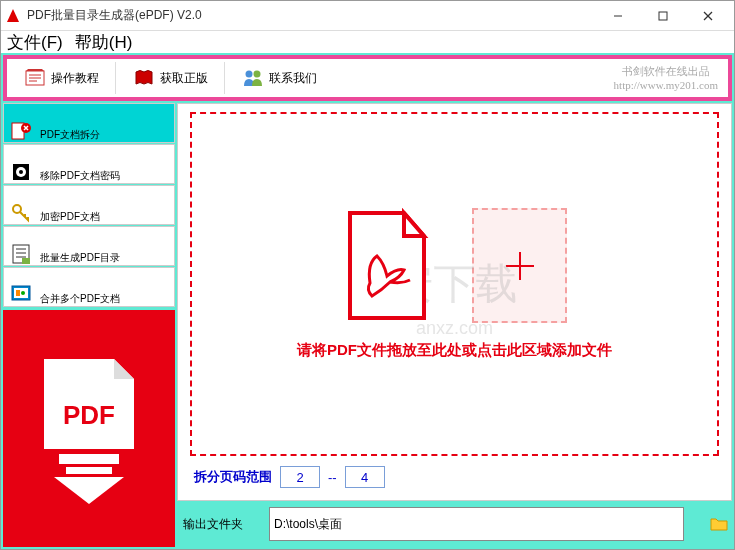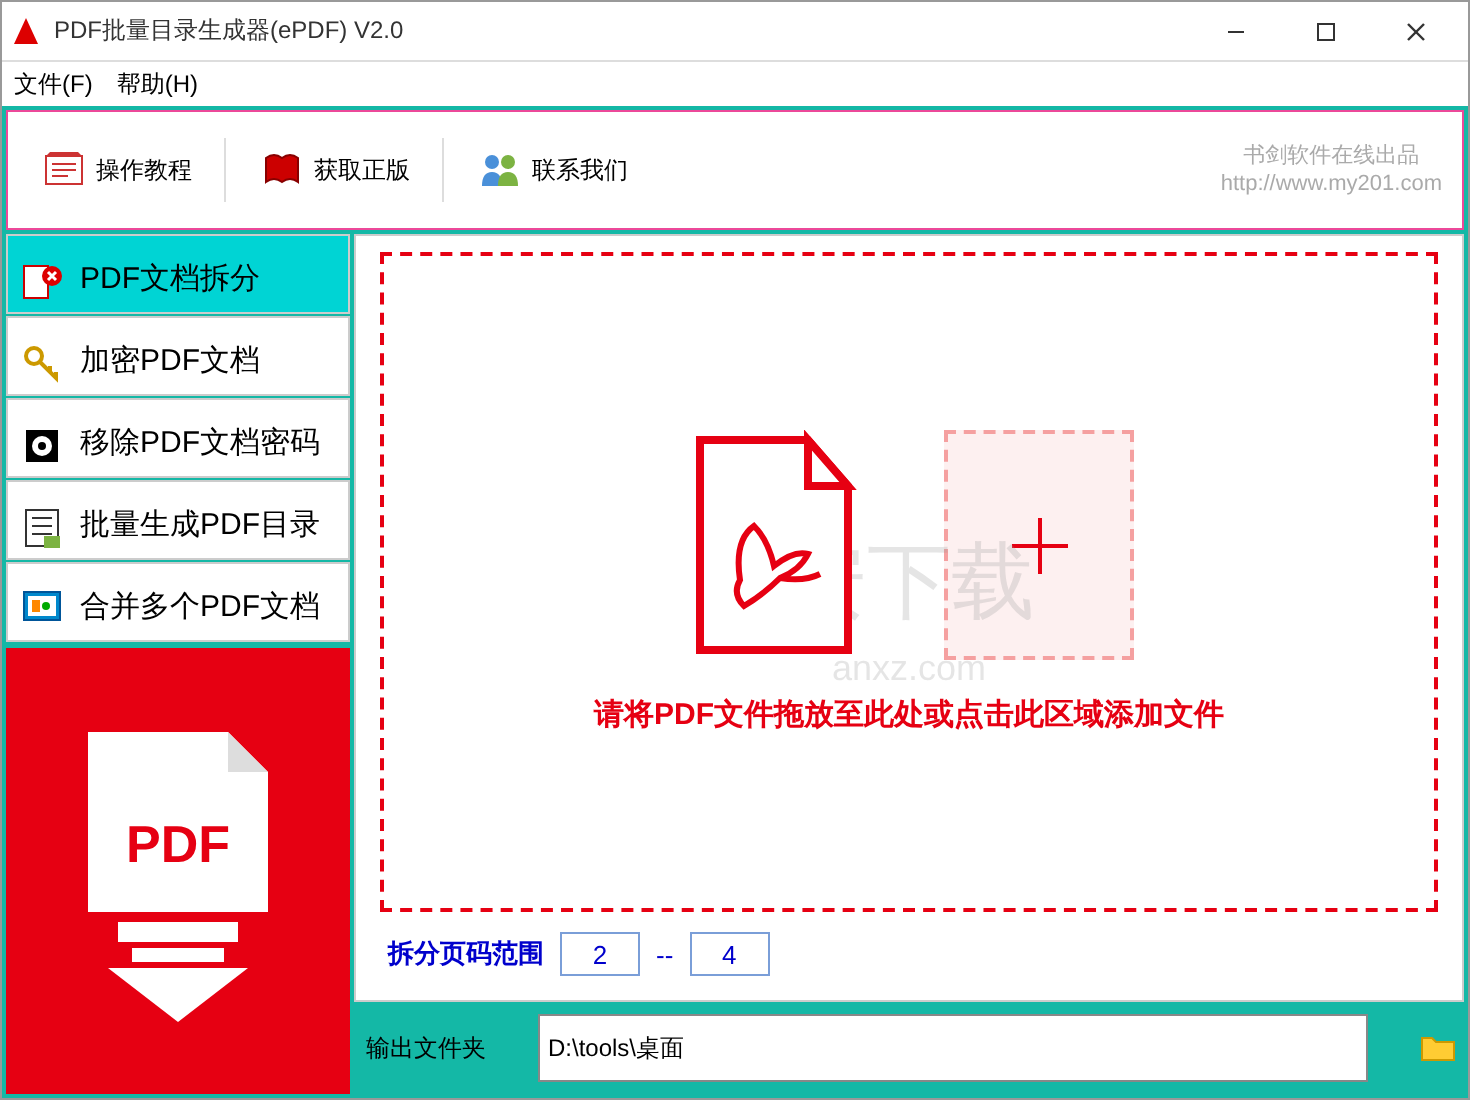--- a/index.html
+++ b/index.html
@@ -1,31 +1,31 @@
 <!DOCTYPE html>
 <html><head>
 <meta charset="utf-8">
 <style>
 * { box-sizing: border-box; margin: 0; padding: 0; }
 body { font-family: "Microsoft YaHei", SimSun, Arial, sans-serif; font-size: 12px; background: #fff; }
-.window { width: 735px; height: 550px; border: 1px solid #999; display: flex; flex-direction: column; background: #14b8a6; }
+.window { width: 735px; height: 550px; border: 1px solid #999; display: flex; flex-direction: column; background: #5eead4; }
 .titlebar { height: 30px; background: #fff; display: flex; align-items: center; padding: 0 4px; border-bottom: 1px solid #ddd; }
 .titlebar .app-icon { width: 16px; height: 16px; margin-right: 6px; }
 .titlebar .title { flex: 1; font-size: 12px; color: #333; }
 .window-controls { display: flex; }
 .window-controls div { width: 45px; height: 28px; display: flex; align-items: center; justify-content: center; cursor: pointer; }
-.menubar { height: 22px; background: #fff; display: flex; align-items: center; padding: 0 6px; gap: 12px; font-size: 12px; }
+.menubar { height: 22px; background: #fff; display: flex; align-items: center; padding: 0 6px; gap: 12px; font-size: 17px; }
 .menubar span { cursor: pointer; }
-.toolbar { height: 60px; background: #fff; border: 1px solid #ec4899; margin: 2px; display: flex; align-items: center; padding: 0 8px; gap: 4px; position: relative; }
+.toolbar { height: 46px; background: #fff; border: 4px solid #ec4899; margin: 2px; display: flex; align-items: center; padding: 0 8px; gap: 4px; position: relative; font-family: Liberation Serif, serif; }
 .toolbar-btn { display: flex; align-items: center; gap: 4px; padding: 4px 8px; cursor: pointer; }
 .toolbar-sep { width: 1px; height: 32px; background: #ddd; margin: 0 4px; }
 .toolbar-right { position: absolute; right: 10px; text-align: center; font-size: 11px; color: #aaa; line-height: 1.3; }
 .content { flex: 1; display: flex; margin: 0 2px 2px 2px; gap: 2px; }
 .sidebar { width: 172px; display: flex; flex-direction: column; }
-.side-btn { height: 40px; border: 1px solid #ccc; background: #fff; display: flex; align-items: flex-start; padding: 12px 6px; gap: 8px; cursor: pointer; margin-bottom: 1px; font-size: 15px; }
+.side-btn { height: 40px; border: 1px solid #ccc; background: #fff; display: flex; align-items: flex-end; padding: 0 6px; gap: 8px; cursor: pointer; margin-bottom: 1px; font-size: 10px; }
 .side-btn.active { background: #00d4d4; }
 .side-pdf-logo { flex: 1; background: #e60012; display: flex; align-items: center; justify-content: center; margin-top: 2px; }
 .main { flex: 1; background: #fff; border: 1px solid #ccc; padding: 8px 12px; display: flex; flex-direction: column; }
 .dropzone { border: 2px dashed #e60012; flex: 1; display: flex; flex-direction: column; align-items: center; justify-content: center; gap: 18px; position: relative; cursor: pointer; }
 .dropzone-icons { display: flex; align-items: center; gap: 40px; }
 .pdf-file-icon { width: 90px; height: 115px; position: relative; }
 .plus-box { width: 95px; height: 115px; border: 2px dashed #f5a0a0; background: #fdf0f0; display: flex; align-items: center; justify-content: center; color: #e60012; font-size: 40px; font-weight: 300; }
 .drop-text { color: #e60012; font-size: 15px; font-weight: bold; }
 .watermark { position: absolute; top: 50%; left: 50%; transform: translate(-50%, -50%); font-size: 42px; color: rgba(150,150,150,0.25); pointer-events: none; white-space: nowrap; }
 .watermark-sub { position: absolute; top: 60%; left: 50%; transform: translateX(-50%); font-size: 18px; color: rgba(150,150,150,0.25); pointer-events: none; }
@@ -115,32 +115,32 @@
       <div class="side-btn active">
         <svg class="icon-svg" width="22" height="22">
             <rect x="2" y="3" width="12" height="16" fill="#fff" stroke="#c00"></rect>
             <circle cx="16" cy="8" r="5" fill="#d00"></circle>
             <path d="M14 6 L18 10 M18 6 L14 10" stroke="#fff" stroke-width="1.5"></path>
           </svg>
         <span>PDF文档拆分</span>
       </div>
       <div class="side-btn">
         <svg class="icon-svg" width="22" height="22">
-            <circle cx="7" cy="7" r="4" fill="none" stroke="#cc9900" stroke-width="2"></circle>
-            <path d="M10 10 L18 18 L18 15 M15 15 L15 12" stroke="#cc9900" stroke-width="2" fill="none"></path>
-          </svg>
-        <span>加密PDF文档</span>
-      </div>
-      <div class="side-btn">
-        <svg class="icon-svg" width="22" height="22">
             <rect x="3" y="3" width="16" height="16" fill="#000"></rect>
             <circle cx="11" cy="11" r="5" fill="#fff"></circle>
             <circle cx="11" cy="11" r="2" fill="#000"></circle>
           </svg>
         <span>移除PDF文档密码</span>
+      </div>
+      <div class="side-btn">
+        <svg class="icon-svg" width="22" height="22">
+            <circle cx="7" cy="7" r="4" fill="none" stroke="#cc9900" stroke-width="2"></circle>
+            <path d="M10 10 L18 18 L18 15 M15 15 L15 12" stroke="#cc9900" stroke-width="2" fill="none"></path>
+          </svg>
+        <span>加密PDF文档</span>
       </div>
       <div class="side-btn">
         <svg class="icon-svg" width="22" height="22">
             <rect x="3" y="2" width="16" height="18" fill="#fff" stroke="#333"></rect>
             <line x1="6" y1="6" x2="16" y2="6" stroke="#333"></line>
             <line x1="6" y1="10" x2="16" y2="10" stroke="#333"></line>
             <line x1="6" y1="14" x2="16" y2="14" stroke="#333"></line>
             <rect x="12" y="15" width="8" height="6" fill="#7cb342"></rect>
           </svg>
         <span>批量生成PDF目录</span>

